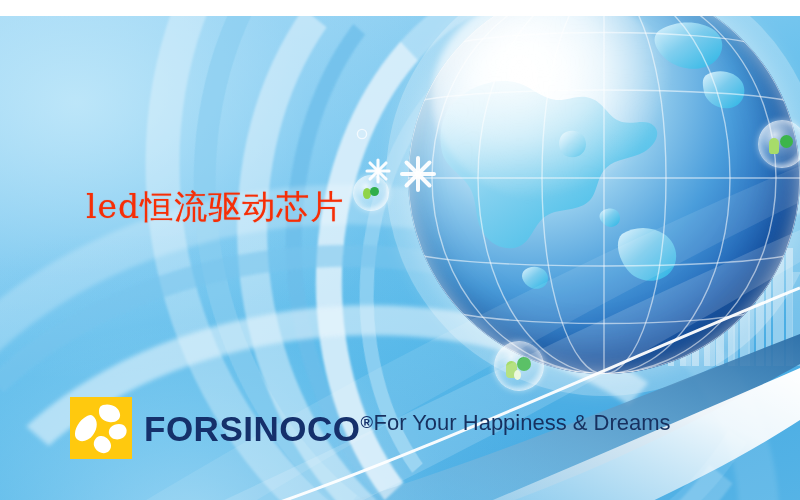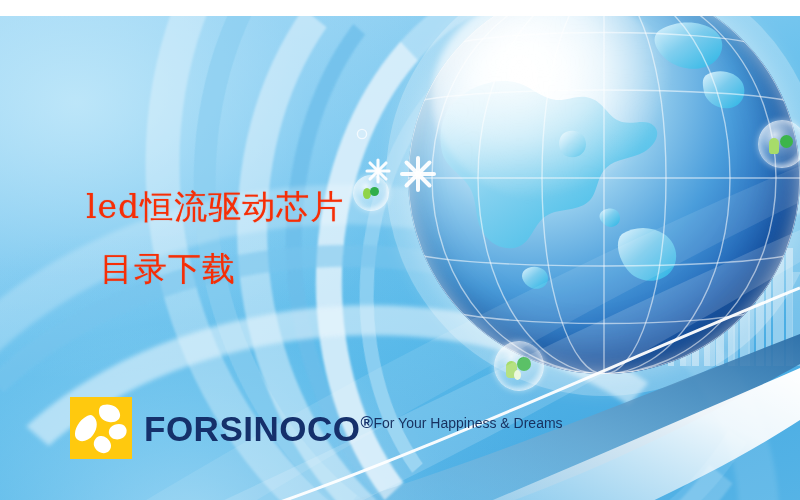--- a/index.html
+++ b/index.html
@@ -293,21 +293,21 @@
     white-space: nowrap;
   }
   .logo-name .reg {
     font-size: 17px;
     vertical-align: super;
     line-height: 1;
   }
   .logo-tag {
     color: #17305f;
     font-family: "Liberation Sans", sans-serif;
-    font-size: 14px;
+    font-size: 22px;
     line-height: 20px;
     margin-top: 2px;
     white-space: nowrap;
   }
 </style>
 </head>
 <body>
 
 <div id="banner">
 
@@ -468,21 +468,20 @@
 
     <path d="M800,272 C640,336 420,440 240,500" fill="none" stroke="rgba(255,255,255,0.95)" stroke-width="3"></path>
 
     <path d="M800,214 C620,292 380,412 190,500 L330,500 C520,410 700,304 800,246 Z" fill="rgba(255,255,255,0.16)"></path>
 
     <path d="M800,150 C560,250 300,390 120,500 L230,500 C420,386 660,254 800,186 Z" fill="rgba(255,255,255,0.10)"></path>
   </svg>
 
   <div class="headline">
     <span>led恒流驱动芯片</span>
-    <span class="l2">目录下载</span>
   </div>
 
   <div class="logo">
     <div class="logo-mark">
       <svg viewBox="0 0 62 62" width="62" height="62">
         <g fill="#ffffff">
           <path d="M33,8 C41,6 49,10 50,17 C51,23 45,26 39,25 C33,24 29,20 29,15 C29,11 30,9 33,8 Z"></path>
           <path d="M49,27 C55,27 58,32 56,37 C54,42 47,44 42,41 C38,38 38,33 41,30 C43,28 46,27 49,27 Z"></path>
           <path d="M35,40 C41,43 43,50 39,54 C35,58 28,56 25,51 C22,46 25,40 30,39 C32,39 34,39 35,40 Z"></path>
           <path d="M23,19 C28,23 28,31 23,38 C18,45 9,46 6,41 C3,36 7,26 14,21 C18,18 21,17 23,19 Z"></path>

